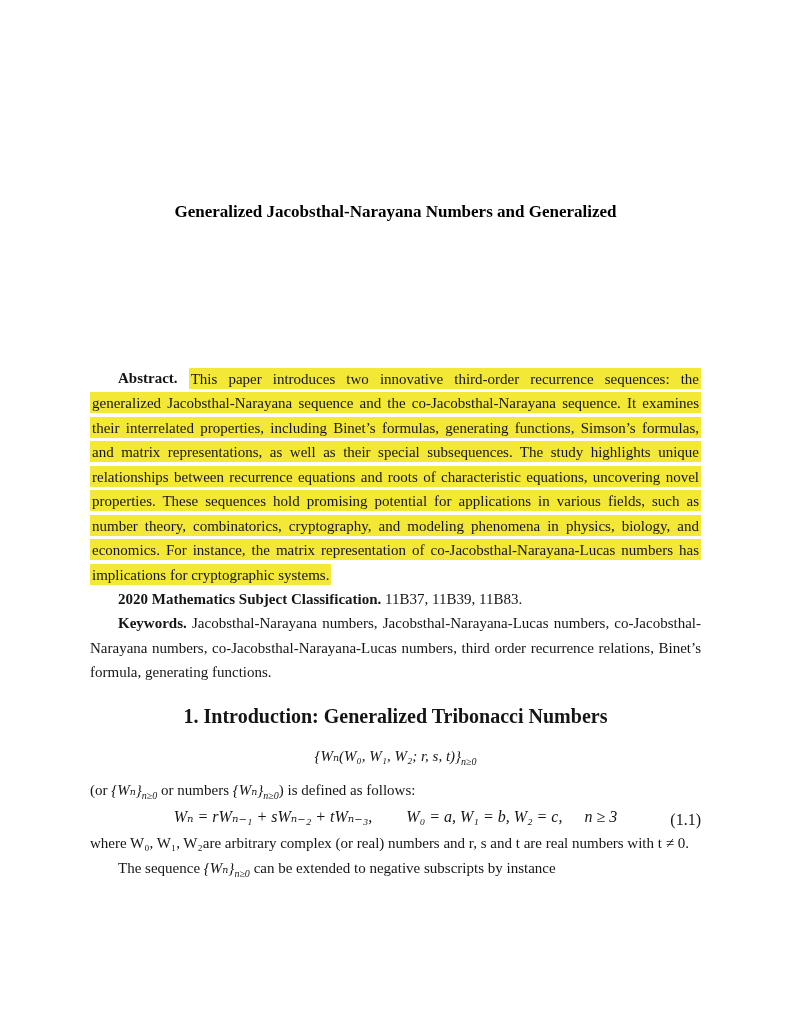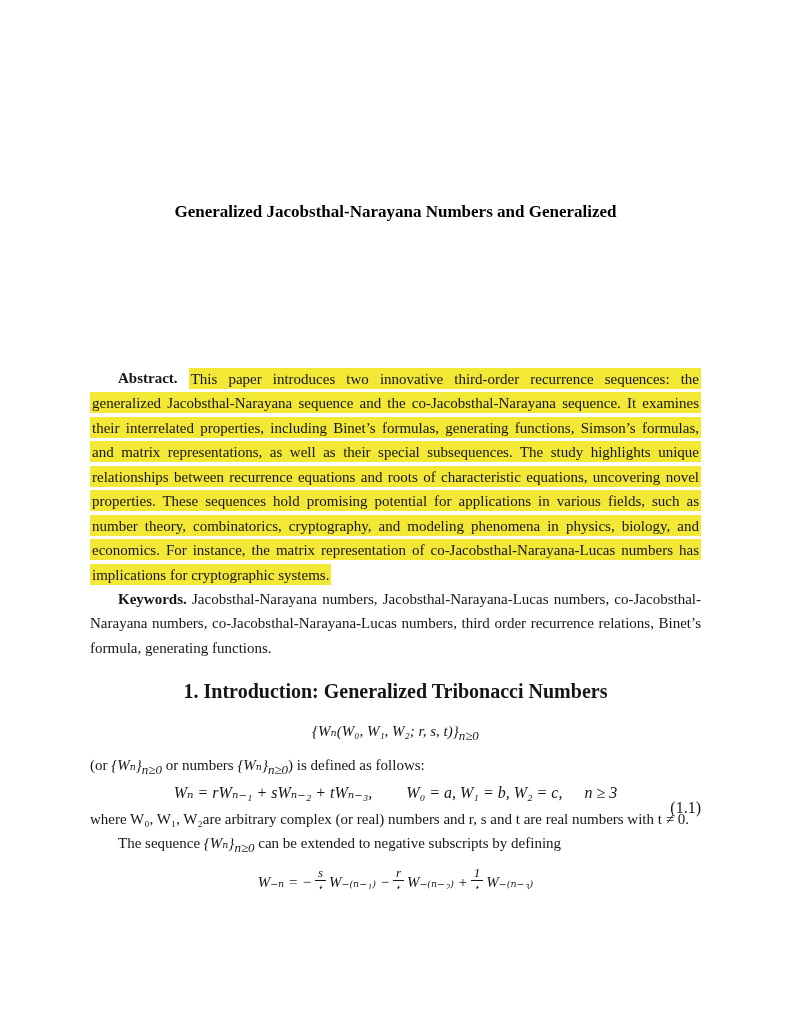--- a/index.html
+++ b/index.html
@@ -44,36 +44,36 @@
     margin: 20px 0 16px 0;
   }
   .math { font-style: italic; }
   .display {
     text-align: center;
     font-size: 15px;
     margin: 9px 0;
     line-height: 26px;
   }
   .display sub, .inline-sub {
-    font-size: 13px;
+    font-size: 10px;
     font-style: italic;
     vertical-align: -4px;
     line-height: 0;
   }
   .eq-row {
     position: relative;
     text-align: center;
     margin: 5px 0;
   }
   .eq-mid { margin-left: 34px; }
   .eq-cond { margin-left: 22px; }
   .eq-number {
     position: absolute;
     right: 0;
-    top: 16px;
+    top: 4px;
     font-style: normal;
     color: #151515;
     text-align: right;
   }
   .frac {
     display: inline-block;
     vertical-align: -0.55em;
     text-align: center;
     margin: 0 3px;
     font-size: 13px;
@@ -96,20 +96,24 @@
 
   <h1 class="title">
     <span class="title-line">Generalized Jacobsthal-Narayana Numbers and Generalized</span>
   </h1>
 
   <p class="para abstract-para">
     <span class="bold">Abstract.</span>
     <span class="hl" style="background-color: rgb(244, 232, 54);">This paper introduces two innovative third-order recurrence sequences: the generalized Jacobsthal-Narayana sequence and the co-Jacobsthal-Narayana sequence. It examines their interrelated properties, including Binet’s formulas, generating functions, Simson’s formulas, and matrix representations, as well as their special subsequences. The study highlights unique relationships between recurrence equations and roots of characteristic equations, uncovering novel properties. These sequences hold promising potential for applications in various fields, such as number theory, combinatorics, cryptography, and modeling phenomena in physics, biology, and economics. For instance, the matrix representation of co-Jacobsthal-Narayana-Lucas numbers has implications for cryptographic systems.</span>
   </p>
 
+  <p class="para indent">
+    <span class="bold">2020 Mathematics Subject Classification.</span>
+    <span>11B37, 11B39, 11B83.</span>
+  </p>
 
   <p class="para indent">
     <span class="bold">Keywords.</span>
     <span>Jacobsthal-Narayana numbers, Jacobsthal-Narayana-Lucas numbers, co-Jacobsthal-Narayana numbers, co-Jacobsthal-Narayana-Lucas numbers, third order recurrence relations, Binet’s formula, generating functions.</span>
   </p>
 
   <h2 class="section-heading">1. Introduction: Generalized Tribonacci Numbers</h2>
 
 
   <div class="display math">
@@ -121,21 +125,21 @@
   </p>
 
   <div class="eq-row">
     <span class="math">Wₙ = rWₙ₋₁ + sWₙ₋₂ + tWₙ₋₃,</span><span class="math eq-mid">W₀ = a, W₁ = b, W₂ = c,</span><span class="math eq-cond">n ≥ 3</span>
     <span class="eq-number">(1.1)</span>
   </div>
 
   <p class="para">where W₀, W₁, W₂are arbitrary complex (or real) numbers and r, s and t are real numbers with t ≠ 0.</p>
 
   <p class="para indent">
-    <span>The sequence </span><span class="math">{Wₙ}</span><sub class="inline-sub">n≥0</sub><span> can be extended to negative subscripts by defining</span>
+    <span>The sequence </span><span class="math">{Wₙ}</span><sub class="inline-sub">n≥0</sub><span> can be extended to negative subscripts by instance</span>
   </p>
 
   <div class="display math neg-eq">
     <span>W₋ₙ = −</span><span class="frac"><span class="num">s</span><span class="den">t</span></span><span>W₋₍ₙ₋₁₎ −</span><span class="frac"><span class="num">r</span><span class="den">t</span></span><span>W₋₍ₙ₋₂₎ +</span><span class="frac"><span class="num">1</span><span class="den">t</span></span><span>W₋₍ₙ₋₃₎</span>
   </div>
 
   <div class="page-number">1</div>
 
 </div>
 

